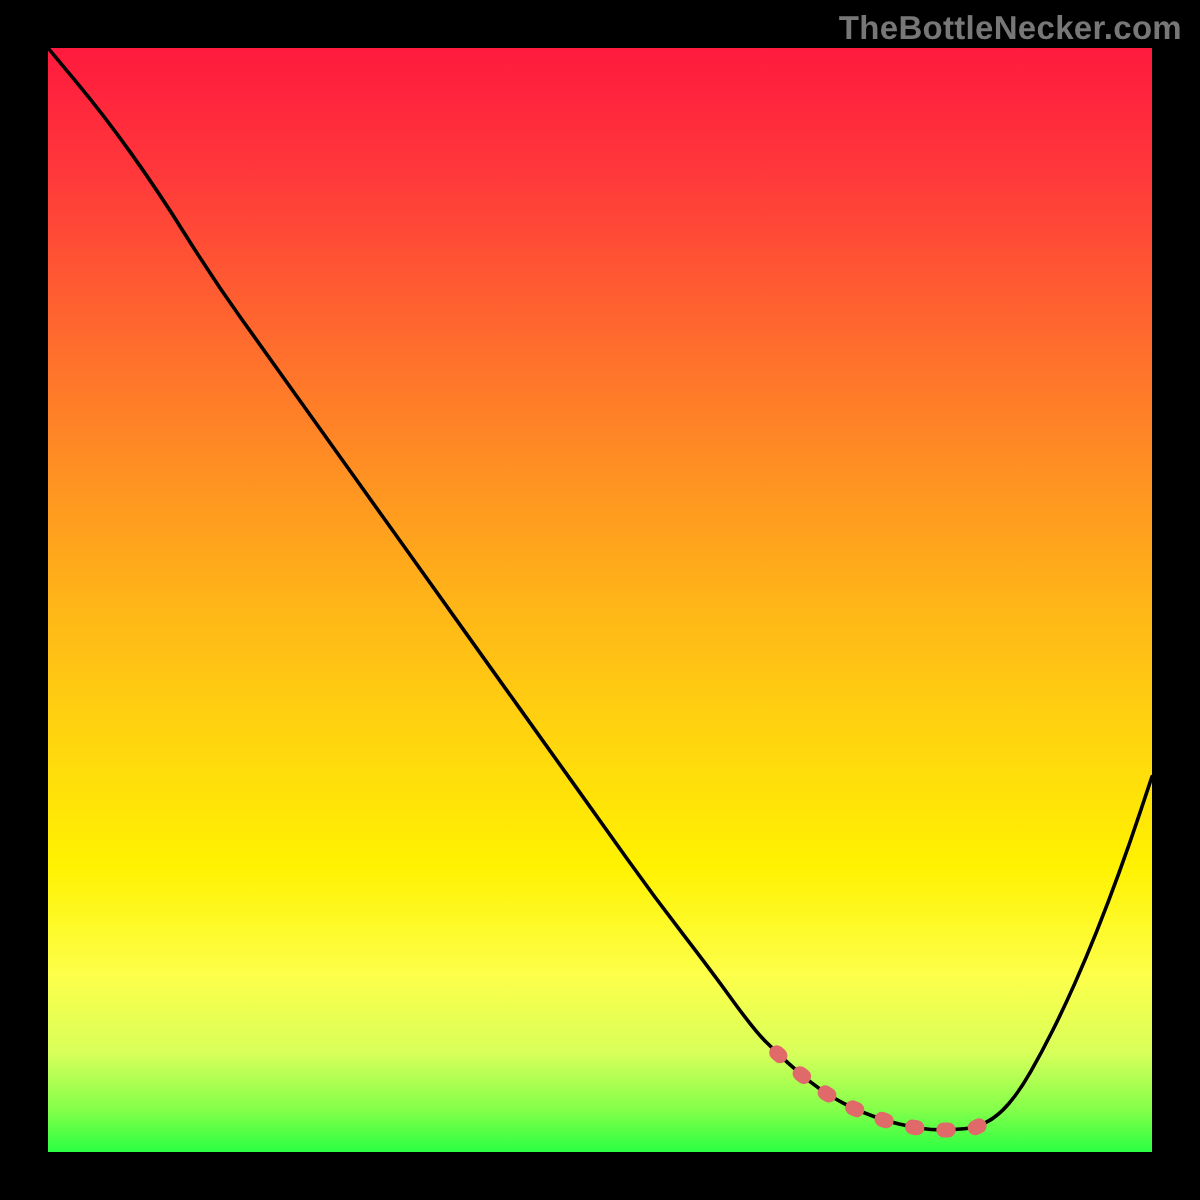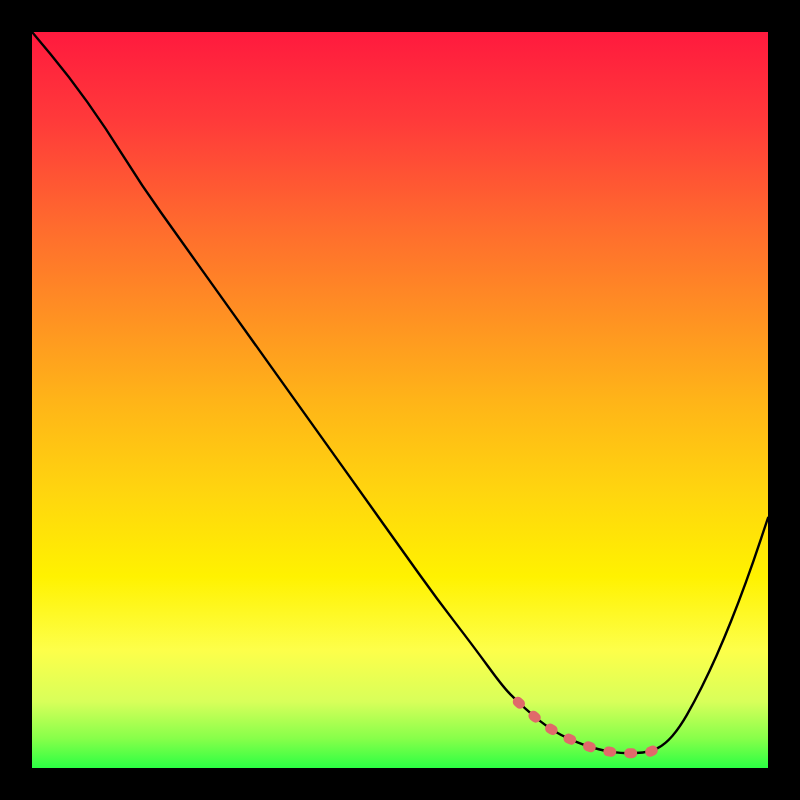--- a/index.html
+++ b/index.html
@@ -41,18 +41,19 @@
     left: 32px;
     top: 32px;
     width: 736px;
     height: 736px;
     z-index: 2;
   }
 </style>
 </head>
 <body>
 <div class="wrap">
+  <div class="watermark">TheBottleNecker.com</div>
   <div class="plot-bg"></div>
   <svg class="curve" viewBox="0 0 736 736" preserveAspectRatio="none">
     <path id="curve-path" fill="none" stroke="#000" stroke-width="2.4" stroke-linecap="round" stroke-linejoin="round" d="M 0.00 0.00 Q 0.00 0.00 18.40 22.08 Q 36.80 44.16 55.20 69.92 Q 73.60 95.68 92.00 125.12 Q 110.40 154.56 128.80 180.32 Q 147.20 206.08 165.60 231.84 Q 184.00 257.60 202.40 283.36 Q 220.80 309.12 239.20 334.88 Q 257.60 360.64 276.00 386.40 Q 294.40 412.16 312.80 437.92 Q 331.20 463.68 349.60 489.44 Q 368.00 515.20 386.40 540.96 Q 404.80 566.72 423.20 590.64 Q 441.60 614.56 456.32 634.80 Q 471.04 655.04 478.40 662.40 Q 485.76 669.76 493.12 676.38 Q 500.48 683.01 507.84 688.90 Q 515.20 694.78 522.56 699.20 Q 529.92 703.62 537.28 706.93 Q 544.64 710.24 552.00 712.82 Q 559.36 715.39 566.72 717.23 Q 574.08 719.07 581.44 720.18 Q 588.80 721.28 596.16 721.28 Q 603.52 721.28 610.88 720.54 Q 618.24 719.81 625.60 716.13 Q 632.96 712.45 640.32 703.98 Q 647.68 695.52 655.04 682.64 Q 662.40 669.76 669.76 655.04 Q 677.12 640.32 684.48 623.76 Q 691.84 607.20 699.20 588.80 Q 706.56 570.40 713.92 550.16 Q 721.28 529.92 728.64 507.84 T 736.00 485.76"></path>
     <path id="marker-path" fill="none" stroke="#e06a6a" stroke-width="10" stroke-linecap="round" stroke-linejoin="round" stroke-dasharray="3 18" d="M 485.76 669.76 L 500.48 683.01 L 515.20 694.78 L 529.92 703.62 L 544.64 710.24 L 559.36 715.39 L 574.08 719.07 L 588.80 721.28 L 603.52 721.28 L 618.24 719.81 L 632.96 712.45"></path>
   </svg>
 </div>
 
 </body></html>

